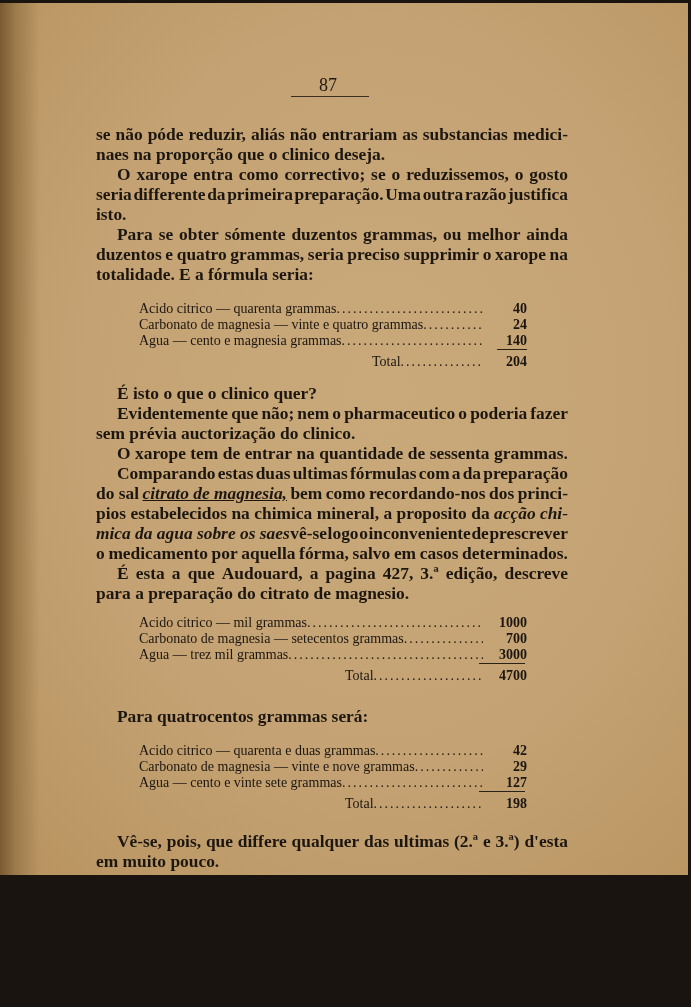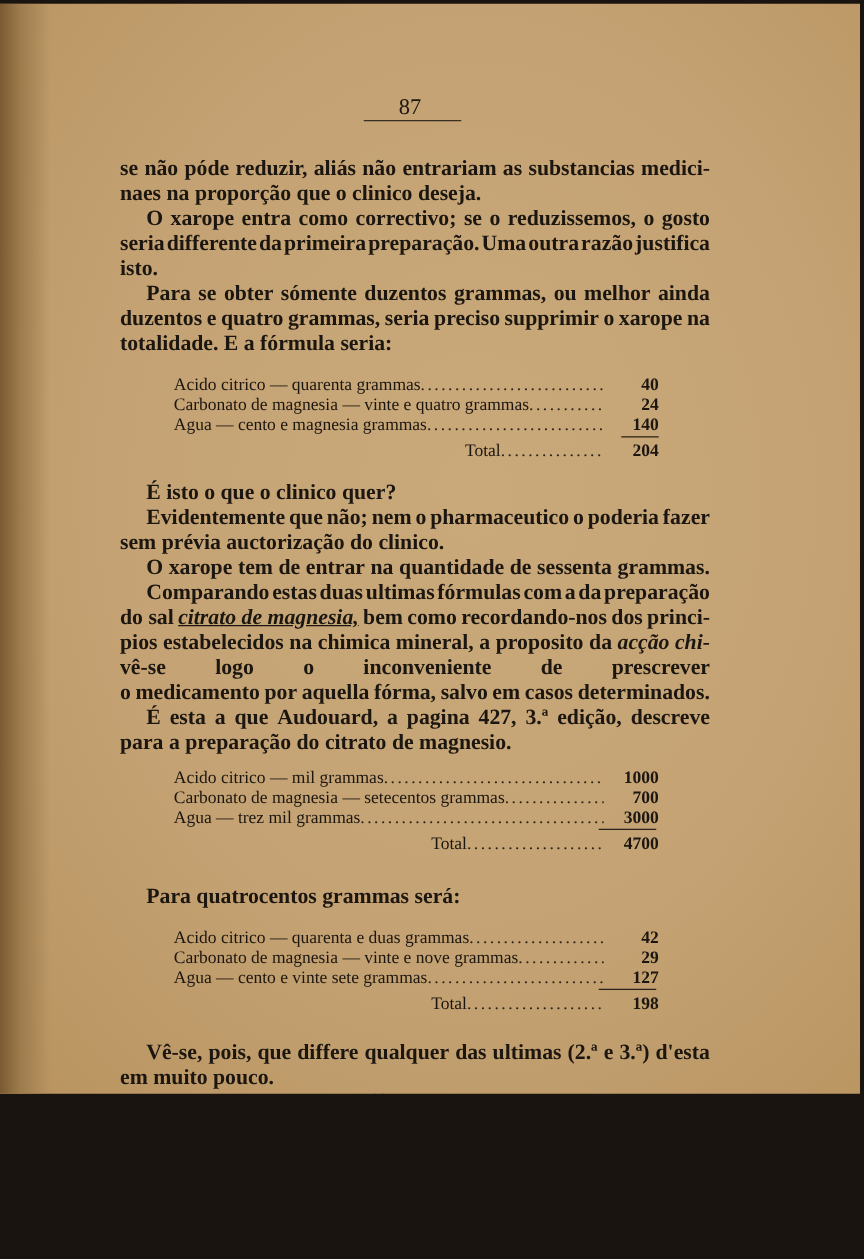--- a/index.html
+++ b/index.html
@@ -205,20 +205,21 @@
         <span class="w">estabelecidos</span>
         <span class="w">na</span>
         <span class="w">chimica</span>
         <span class="w">mineral,</span>
         <span class="w">a</span>
         <span class="w">proposito</span>
         <span class="w">da</span>
         <i class="w" style="display: inline-block;">acção chi-</i>
       </div>
       <div class="line">
+        <i class="w" style="display: inline-block;">mica da agua sobre os saes</i>
         <span class="w">vê-se</span>
         <span class="w">logo</span>
         <span class="w">o</span>
         <span class="w">inconveniente</span>
         <span class="w">de</span>
         <span class="w">prescrever</span>
       </div>
       <div class="line">
         <span class="w">o</span>
         <span class="w">medicamento</span>

